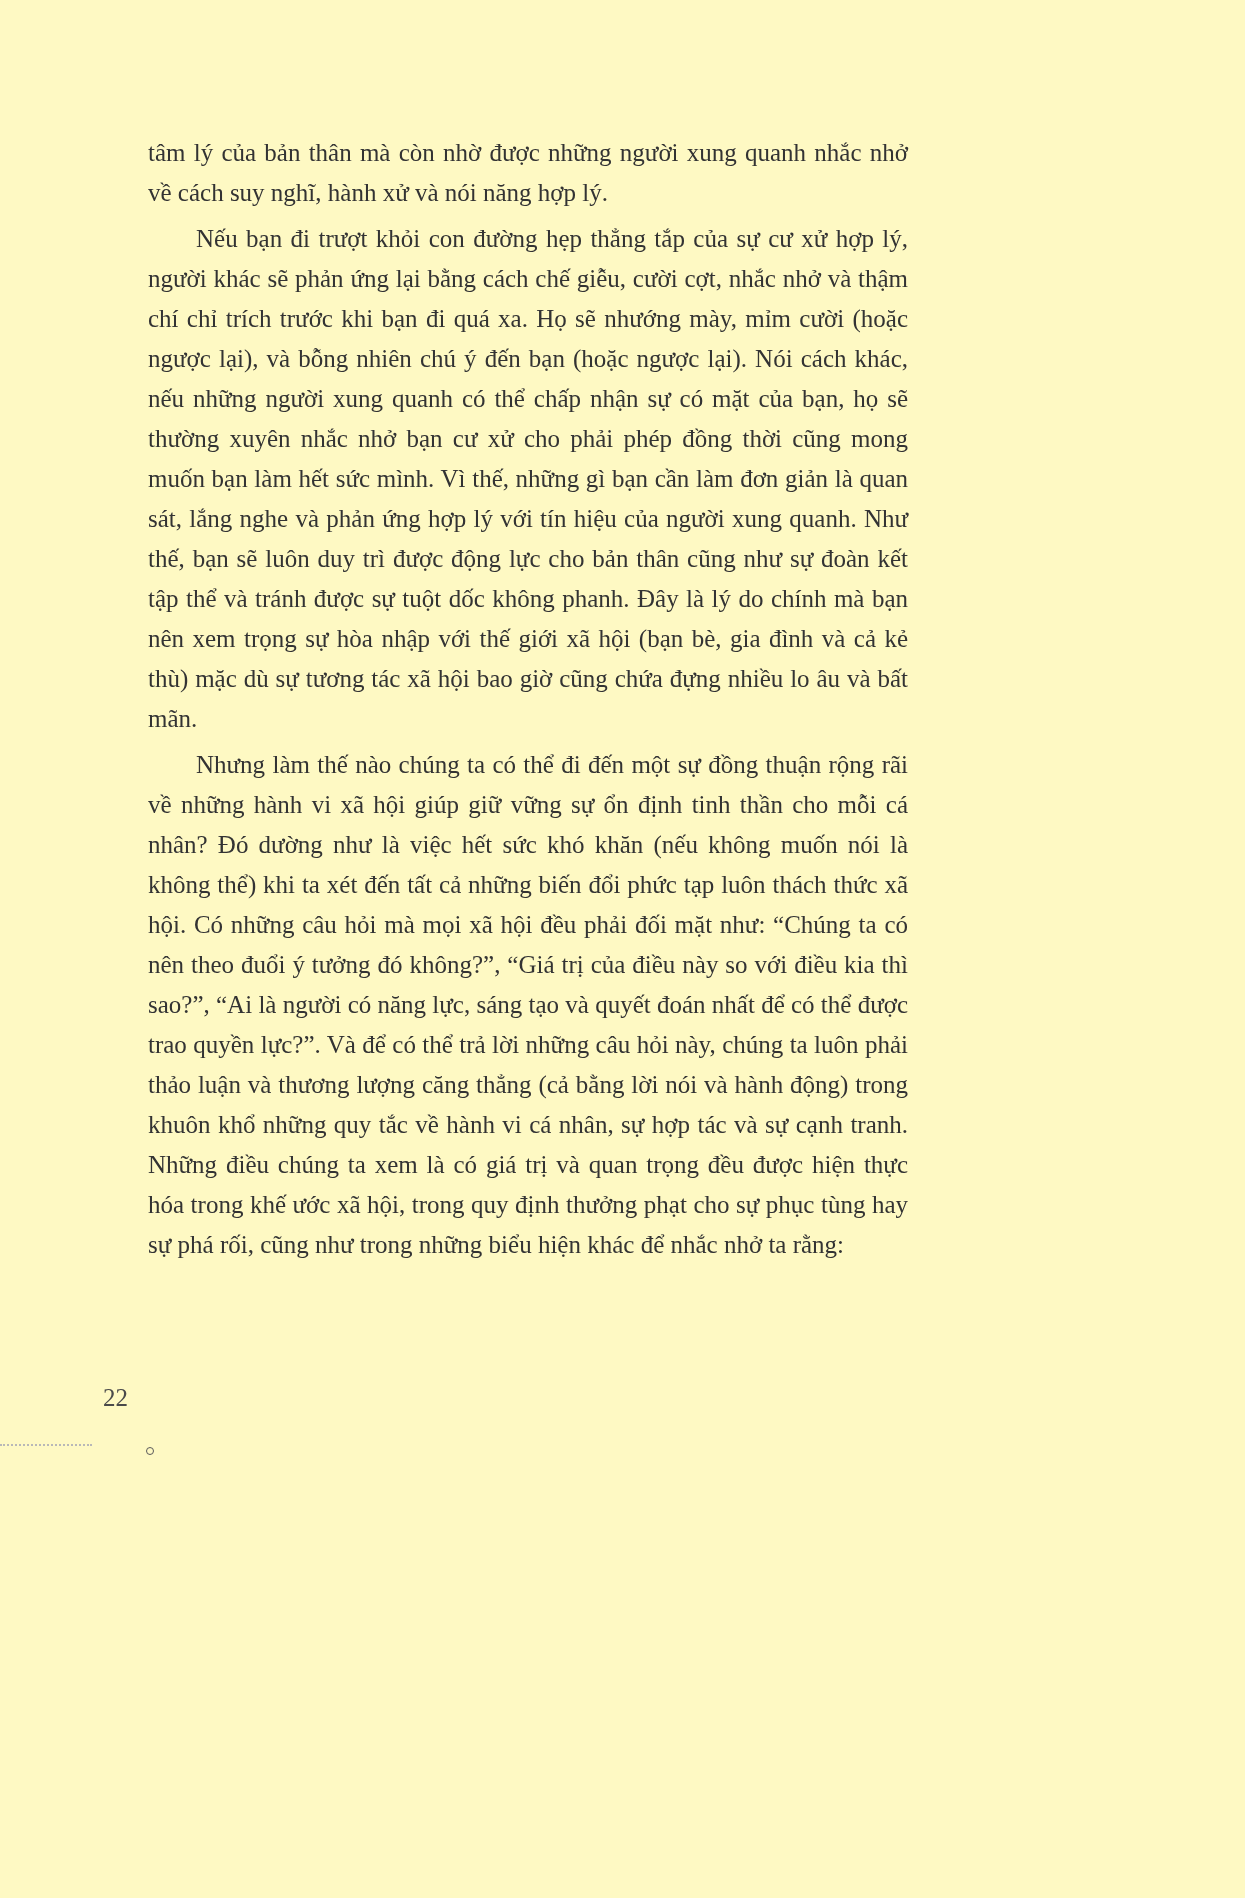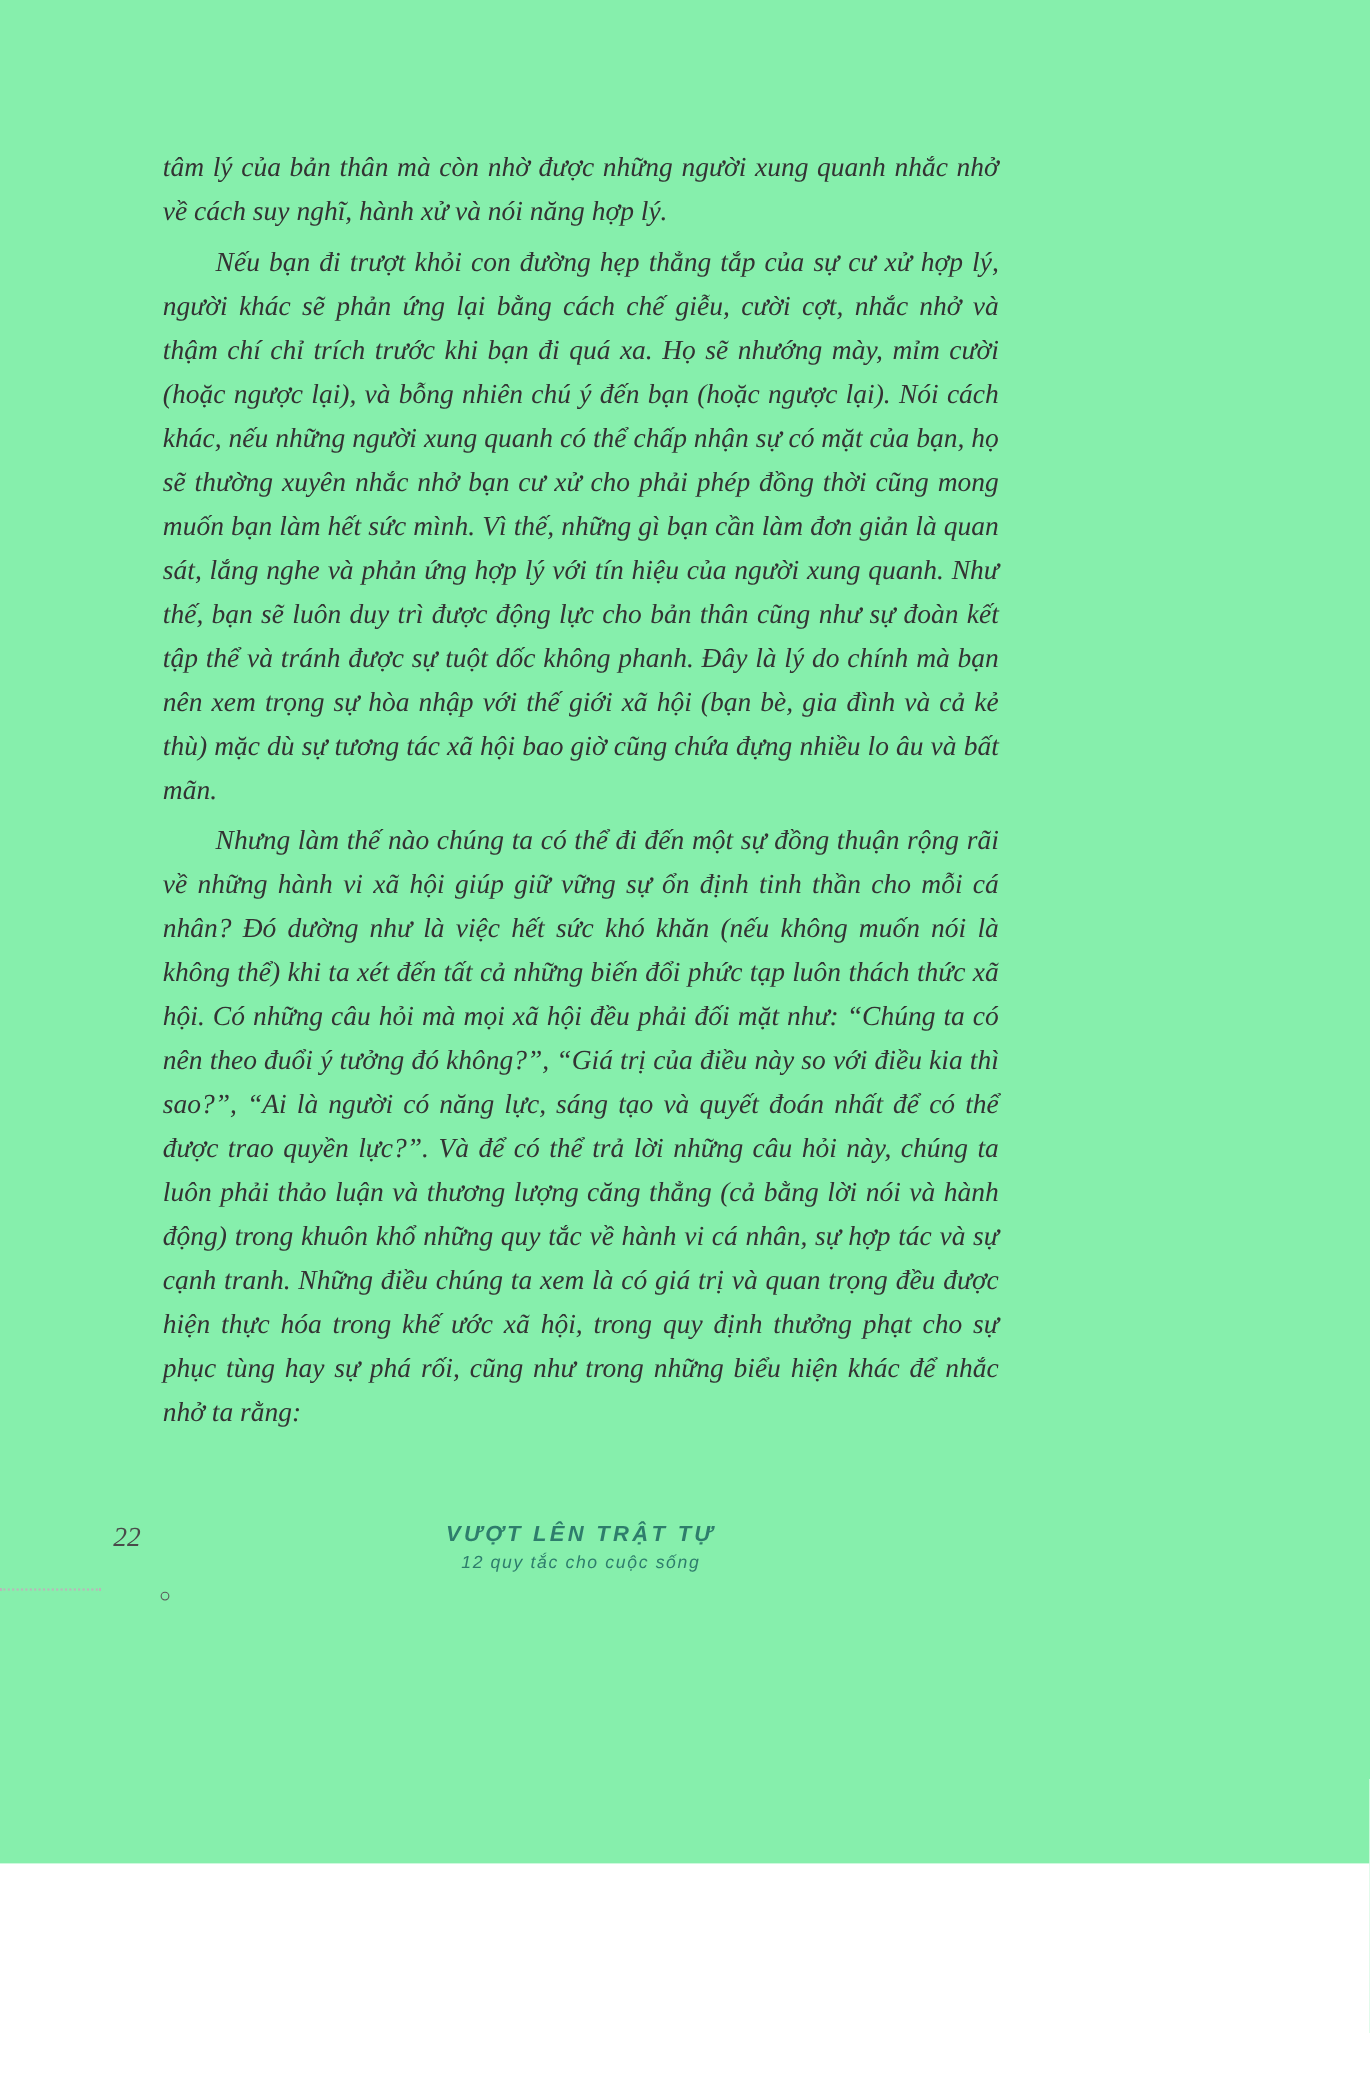--- a/index.html
+++ b/index.html
@@ -6,26 +6,25 @@
 
   html, body {
     width: 1245px;
     height: 1898px;
     background: #ffffff;
   }
 
   .page {
     position: relative;
     width: 1245px;
-    height: 1694px;
-    background: #86efac;
+    height: 1898px;
+    background: #fef9c3;
     font-family: "Liberation Serif", serif;
     color: var(--ink, #333333);
     overflow: hidden;
-    font-style: italic;
   }
 
   .text-block {
     position: absolute;
     left: 148px;
     top: 133px;
     width: 760px;
     font-size: 25px;
     line-height: 40px;
     text-align: justify;
@@ -97,21 +96,17 @@
 <div class="page">
 
   <div class="text-block">
     <p class="para no-indent">tâm lý của bản thân mà còn nhờ được những người xung quanh nhắc nhở về cách suy nghĩ, hành xử và nói năng hợp lý.</p>
     <p class="para">Nếu bạn đi trượt khỏi con đường hẹp thẳng tắp của sự cư xử hợp lý, người khác sẽ phản ứng lại bằng cách chế giễu, cười cợt, nhắc nhở và thậm chí chỉ trích trước khi bạn đi quá xa. Họ sẽ nhướng mày, mỉm cười (hoặc ngược lại), và bỗng nhiên chú ý đến bạn (hoặc ngược lại). Nói cách khác, nếu những người xung quanh có thể chấp nhận sự có mặt của bạn, họ sẽ thường xuyên nhắc nhở bạn cư xử cho phải phép đồng thời cũng mong muốn bạn làm hết sức mình. Vì thế, những gì bạn cần làm đơn giản là quan sát, lắng nghe và phản ứng hợp lý với tín hiệu của người xung quanh. Như thế, bạn sẽ luôn duy trì được động lực cho bản thân cũng như sự đoàn kết tập thể và tránh được sự tuột dốc không phanh. Đây là lý do chính mà bạn nên xem trọng sự hòa nhập với thế giới xã hội (bạn bè, gia đình và cả kẻ thù) mặc dù sự tương tác xã hội bao giờ cũng chứa đựng nhiều lo âu và bất mãn.</p>
     <p class="para">Nhưng làm thế nào chúng ta có thể đi đến một sự đồng thuận rộng rãi về những hành vi xã hội giúp giữ vững sự ổn định tinh thần cho mỗi cá nhân? Đó dường như là việc hết sức khó khăn (nếu không muốn nói là không thể) khi ta xét đến tất cả những biến đổi phức tạp luôn thách thức xã hội. Có những câu hỏi mà mọi xã hội đều phải đối mặt như: “Chúng ta có nên theo đuổi ý tưởng đó không?”, “Giá trị của điều này so với điều kia thì sao?”, “Ai là người có năng lực, sáng tạo và quyết đoán nhất để có thể được trao quyền lực?”. Và để có thể trả lời những câu hỏi này, chúng ta luôn phải thảo luận và thương lượng căng thẳng (cả bằng lời nói và hành động) trong khuôn khổ những quy tắc về hành vi cá nhân, sự hợp tác và sự cạnh tranh. Những điều chúng ta xem là có giá trị và quan trọng đều được hiện thực hóa trong khế ước xã hội, trong quy định thưởng phạt cho sự phục tùng hay sự phá rối, cũng như trong những biểu hiện khác để nhắc nhở ta rằng:</p>
   </div>
 
   <div class="page-number">22</div>
 
-  <div class="footer-center">
-    <div class="book-title">VƯỢT LÊN TRẬT TỰ</div>
-    <div class="book-subtitle">12 quy tắc cho cuộc sống</div>
-  </div>
 
   <div class="dotted-line"></div>
   <div class="ring-ornament"></div>
 
 </div>
 
 </body></html>

